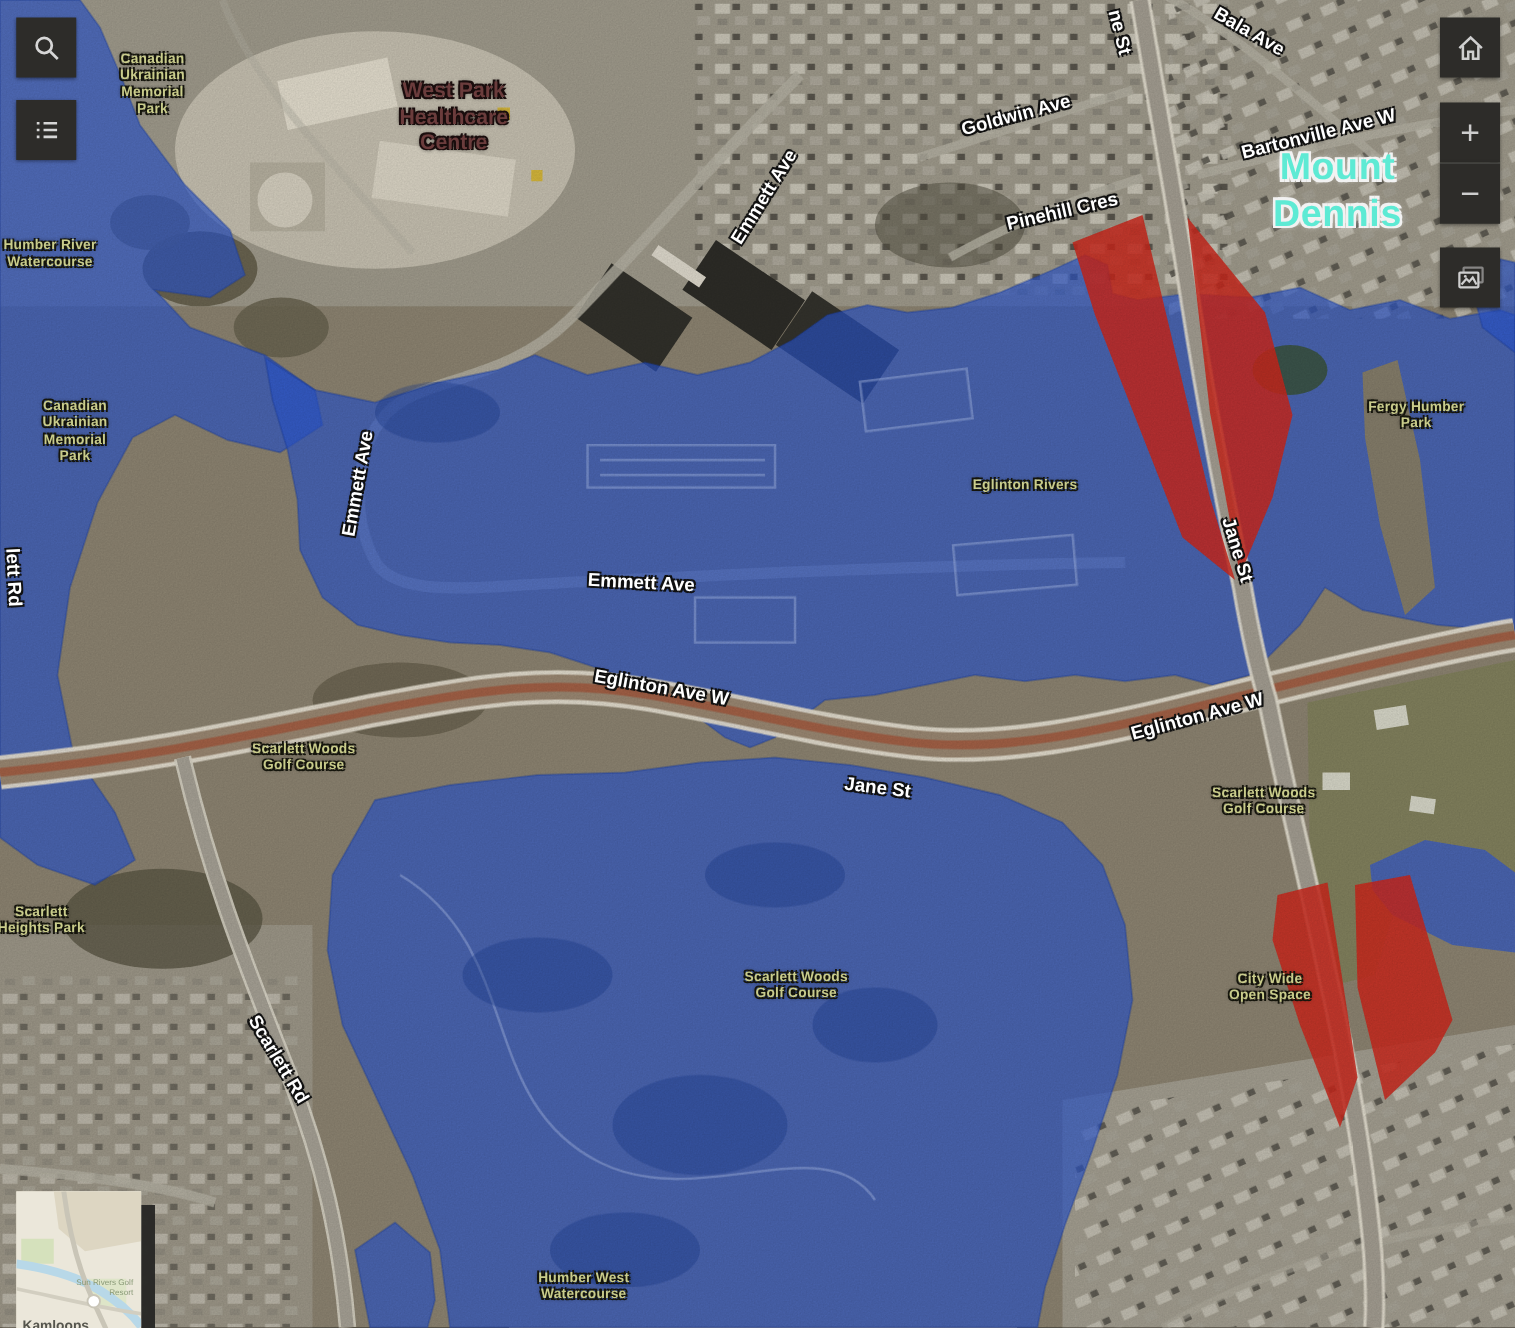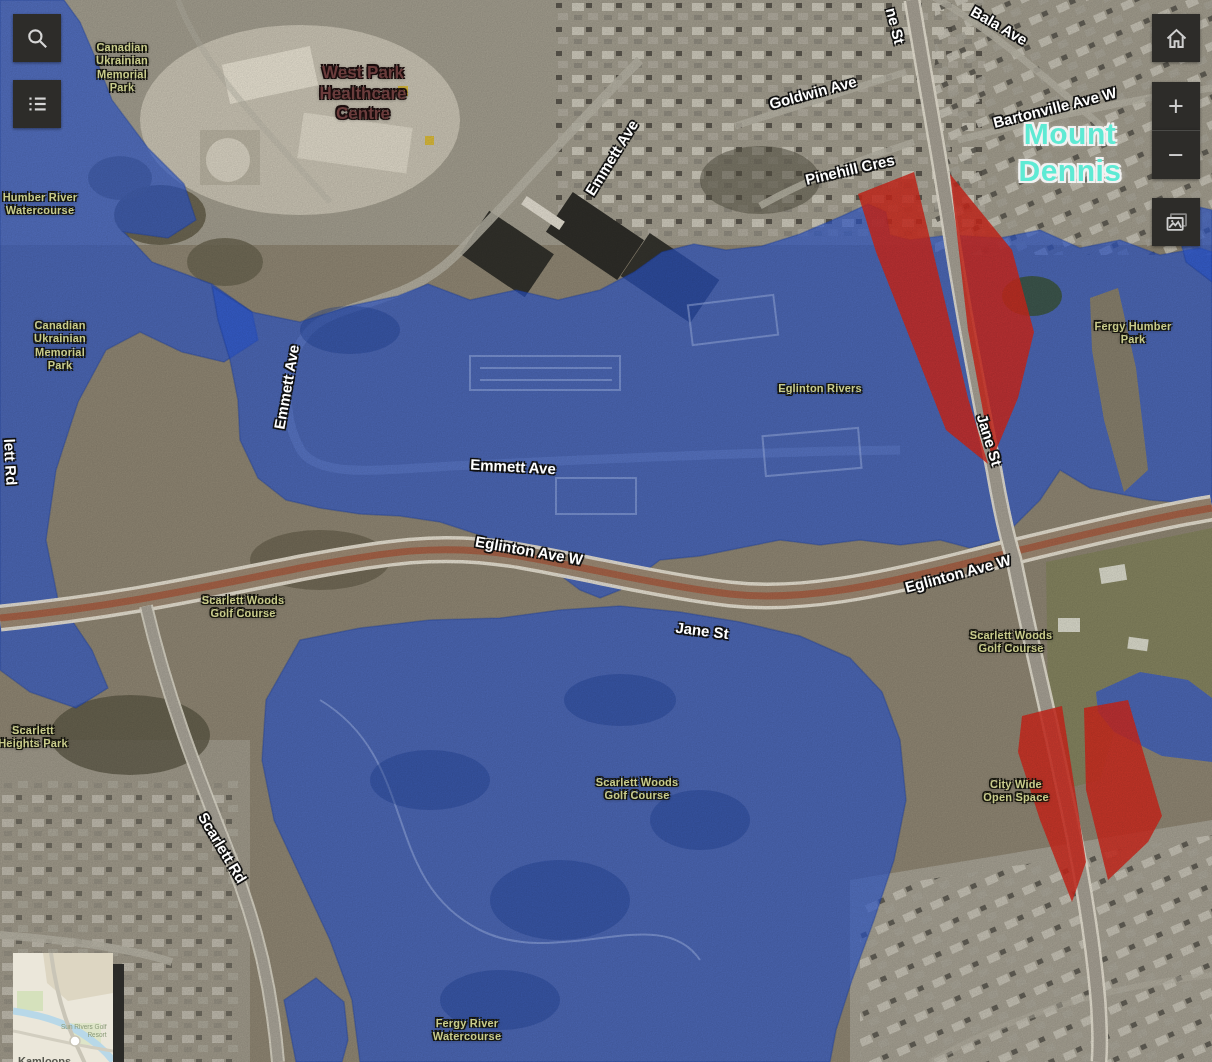--- a/index.html
+++ b/index.html
@@ -203,21 +203,21 @@
   <div class="lbl road" style="left:702px;top:631px;transform:translate(-50%,-50%) rotate(7deg);">Jane St</div>
   <div class="lbl park" style="left:1011px;top:642px;">Scarlett Woods
 Golf Course</div>
   <div class="lbl park" style="left:33px;top:737px;">Scarlett
 Heights Park</div>
   <div class="lbl park" style="left:637px;top:789px;">Scarlett Woods
 Golf Course</div>
   <div class="lbl park" style="left:1016px;top:791px;">City Wide
 Open Space</div>
   <div class="lbl road" style="left:222px;top:848px;transform:translate(-50%,-50%) rotate(59deg);">Scarlett Rd</div>
-  <div class="lbl park" style="left:467px;top:1030px;">Fergy River
+  <div class="lbl park" style="left:467px;top:1030px;">Humber West
 Watercourse</div>
 </div>
 
 <div class="ctrl" id="search-button" style="left:13px;top:14px;">
   <span>
     <svg width="26" height="26" viewBox="0 0 24 24" fill="none" stroke="#d6d6d6" stroke-width="2">
       <circle cx="10.5" cy="10.5" r="5.6"></circle>
         <line x1="14.9" y1="14.9" x2="20.5" y2="20.5"></line>
     </svg>
   </span>

